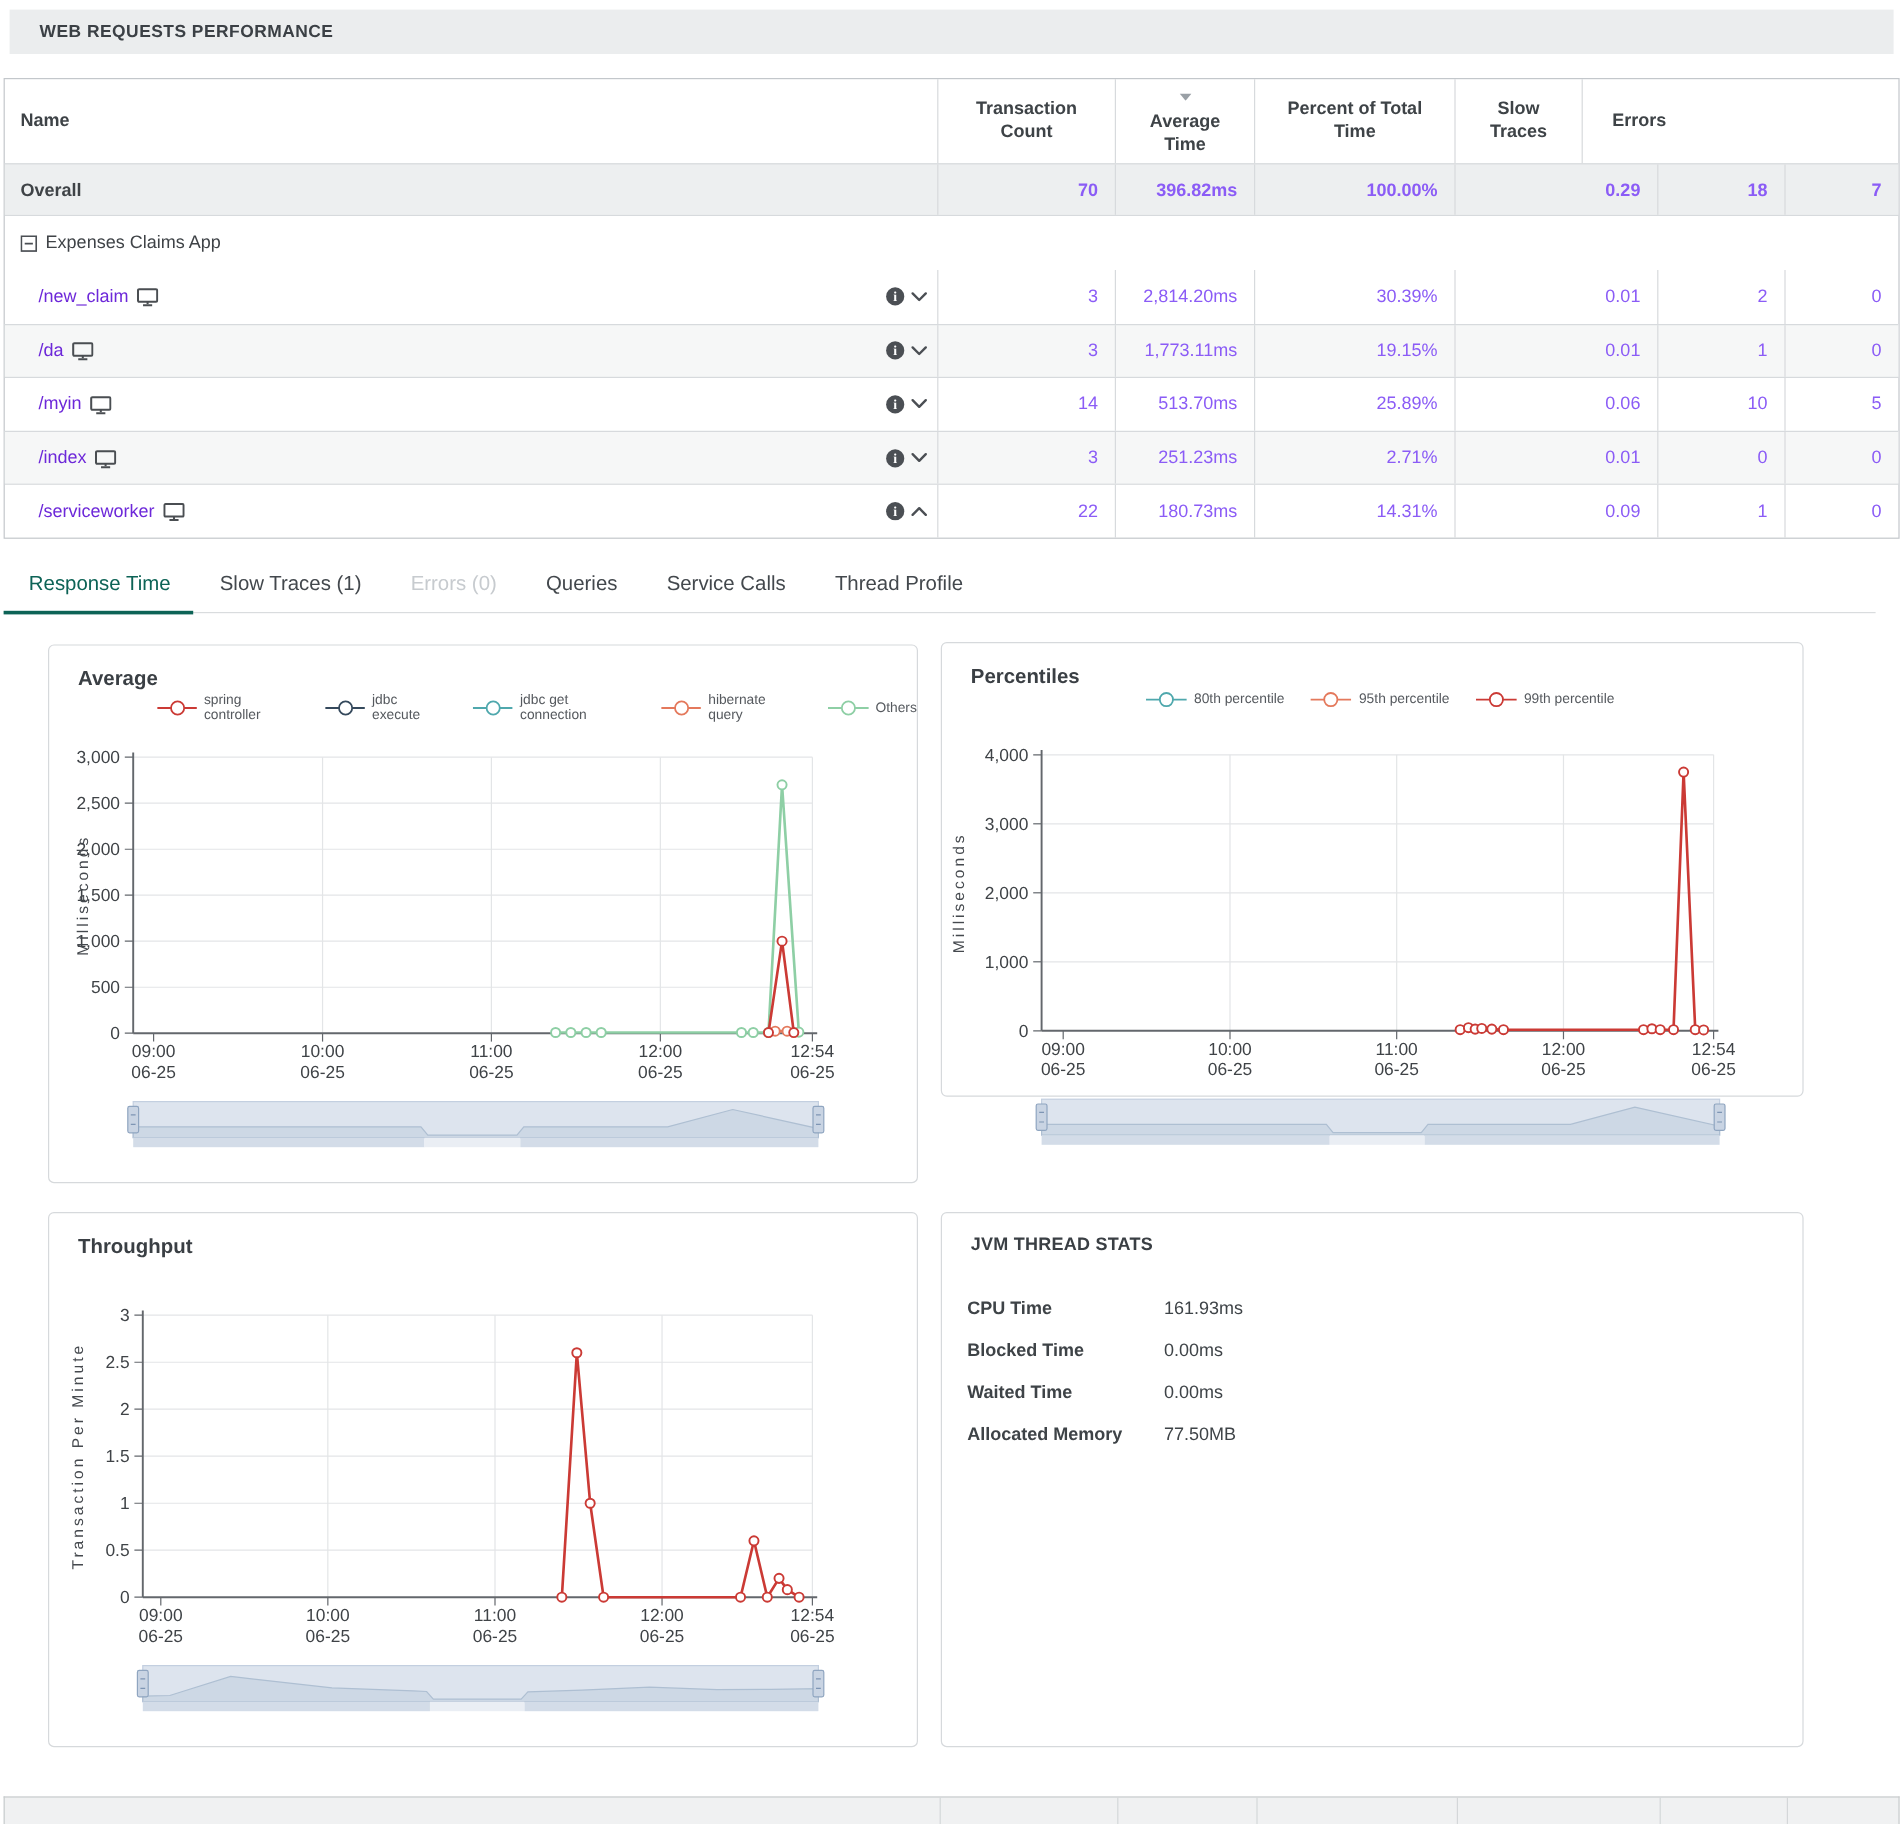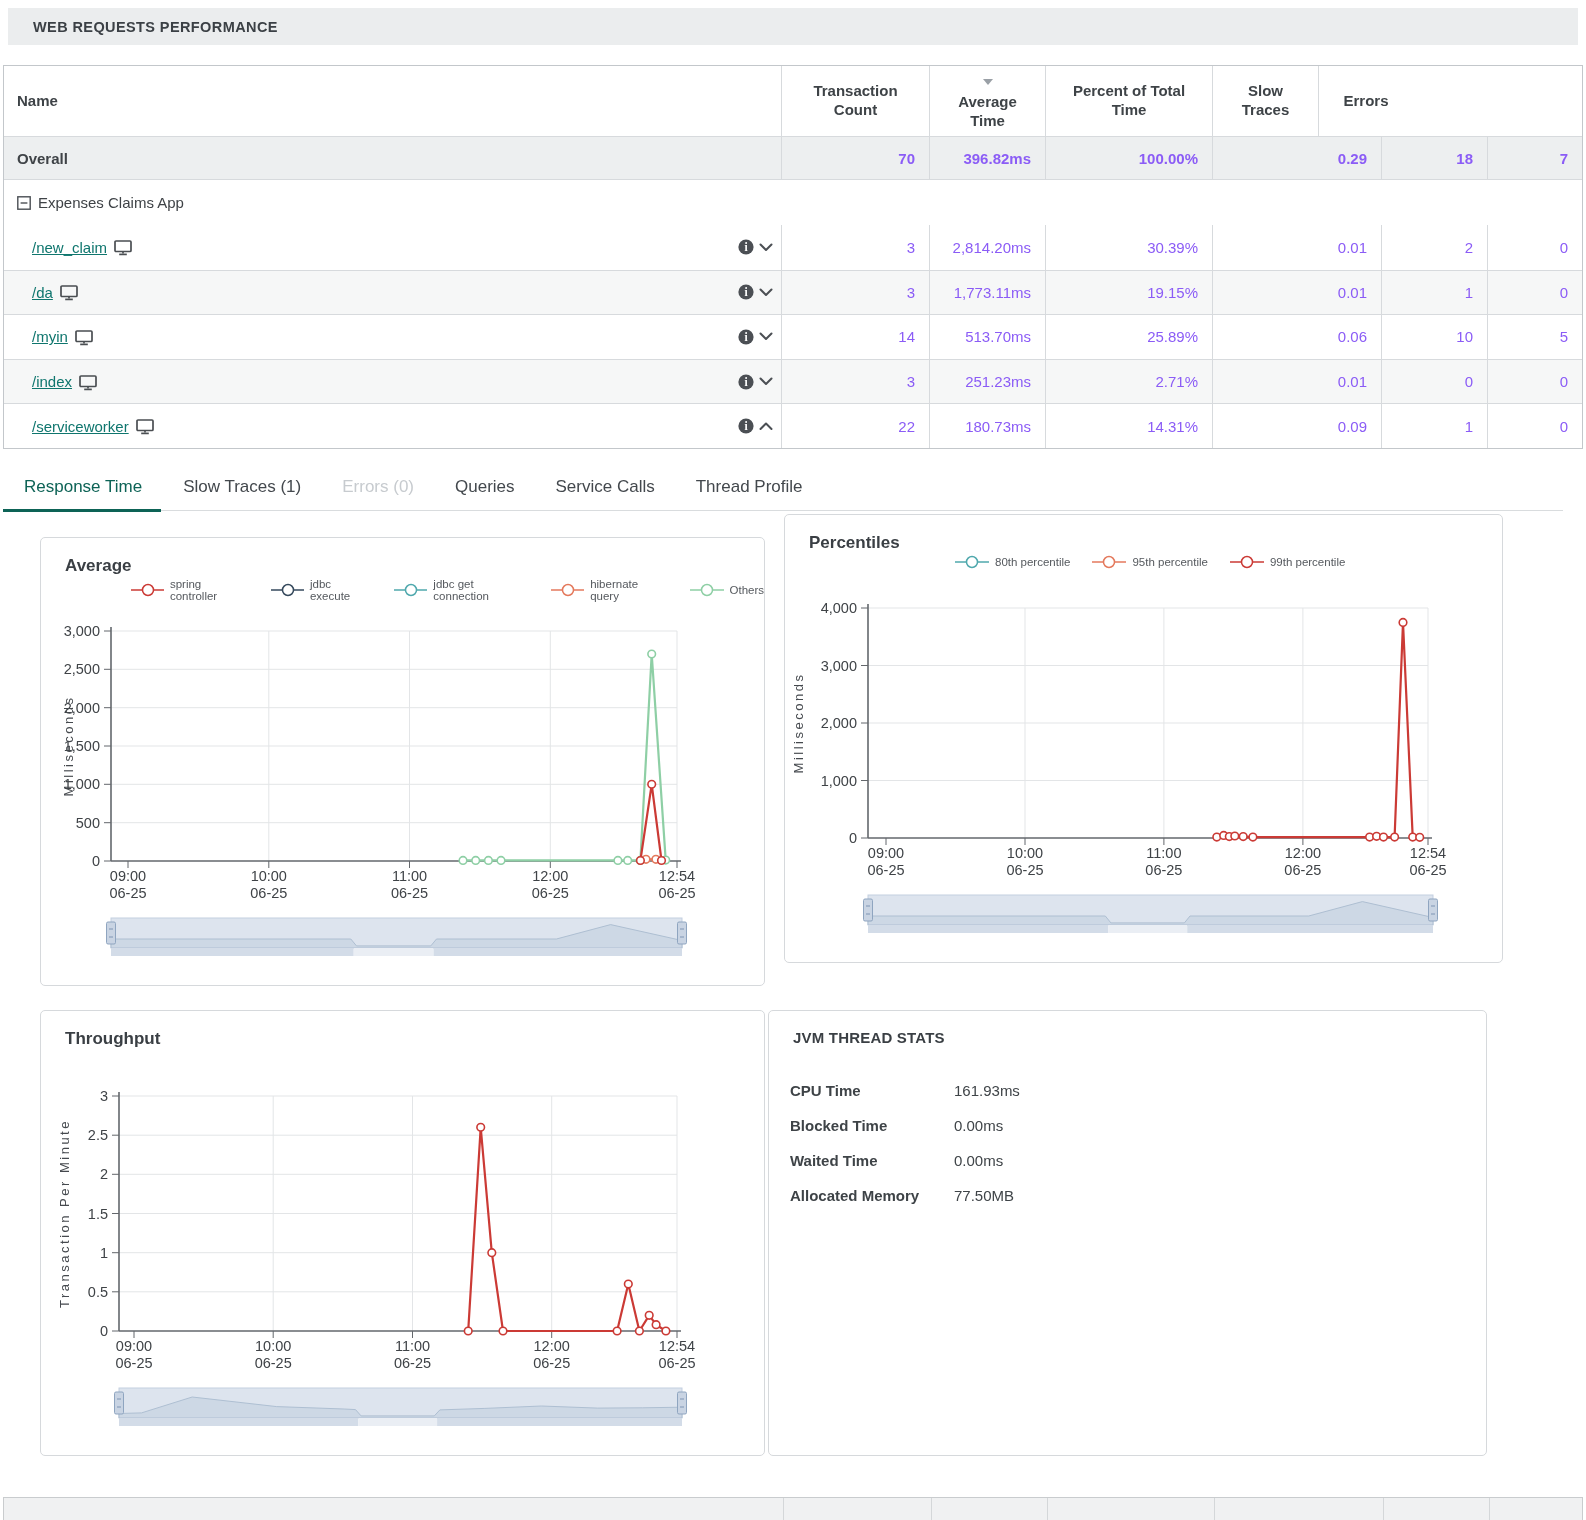--- a/index.html
+++ b/index.html
@@ -28,40 +28,40 @@
   .hc1 span{max-width:110px;} .hc2 span{max-width:80px;} .hc3 span{max-width:150px;}
   .hc4 span{max-width:130px;} .hc5 span{max-width:66px;}
   .sortmark { margin-bottom:3px; line-height:0; }
   .row-overall { height:43px; background:#edeff0; font-weight:bold; }
   .row-group { height:46px; }
   .row-data { height:44.6px; }
   .row-data.alt { background:#f6f7f7; }
   .num { justify-content:flex-end; padding-right:14px; color:#8b5cf6; }
   .name-cell { padding-left:13px; position:relative; }
   .row-data .name-cell { padding-left:28px; }
-  .rname { margin-right:7px; color:#0f766e;text-decoration:underline; }
+  .rname { margin-right:7px; color:#6d28d9; }
   .mon-ic { line-height:0; position:relative; top:1px; }
   .rowtools { position:absolute; right:8px; top:0; bottom:0; display:flex; align-items:center; gap:5px; }
   .rowtools > span { line-height:0; cursor:pointer; }
   .grp-ic { line-height:0; margin-right:7px; cursor:pointer; }
 
   
   .tabs { position:absolute; left:23px; top:470px; width:1540px; height:41px;
     display:flex; align-items:flex-end; gap:39px; border-bottom:1px solid #d9dcde; }
   .tab { position:relative; font-size:17px; color:#43484d; padding:0 1px 13px 1px; cursor:pointer; white-space:nowrap; }
   .tab.active { color:#0d6356; }
   .tab.active::after { content:""; position:absolute; left:-20px; right:-18px; bottom:-2px; height:3px; background:#0d6356; }
   .tab.disabled { color:#c7cbcf; cursor:default; }
 
   
   .panel { position:absolute; background:#fff; border:1px solid #d6d9dc; border-radius:5px; }
   #panel-average   { left:40px;  top:537px;  width:725px; height:449px; }
-  #panel-percent   { left:784px; top:514px;  width:719px; height:449px;text-align:center; }
+  #panel-percent   { left:784px; top:535px;  width:719px; height:379px;text-align:center; }
   #panel-through   { left:40px;  top:1010px; width:725px; height:446px; }
-  #panel-jvm       { left:768px; top:1010px; width:719px; height:446px; }
+  #panel-jvm       { left:784px; top:1010px; width:719px; height:446px; }
   .panel-title { position:absolute; left:24px; top:18px; font-size:17px; font-weight:bold; color:#3a3f44; }
   .legend { position:absolute; top:40px; display:flex; gap:22px; align-items:center; }
   #legend-average { left:90px; }
   #legend-percentiles { left:170px; }
   .leg-item { display:flex; align-items:center; gap:6px; cursor:pointer; }
   .leg-label { font-size:11.5px; color:#55595e; }
   .chart-svg { position:absolute; left:0; top:0; }
   .tick { font-size:14.5px; fill:#3f4347; }
   .ylab { font-size:13px; fill:#45494e; letter-spacing:2.5px; }
 

